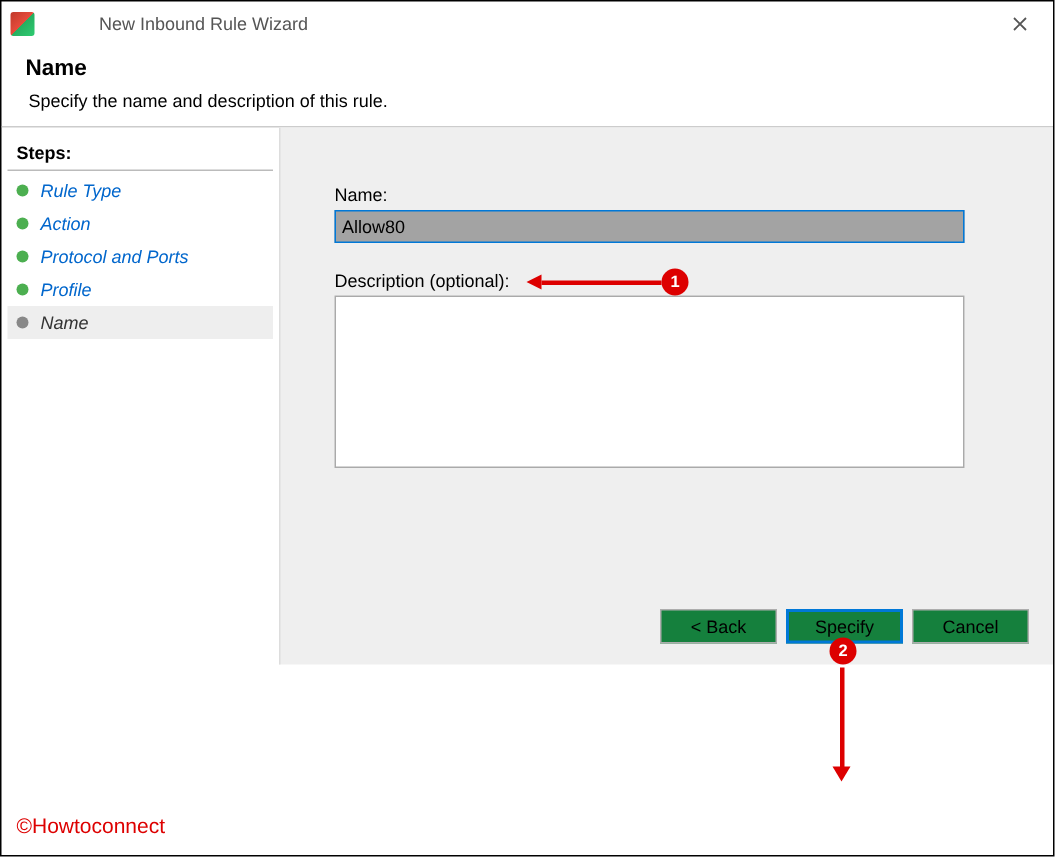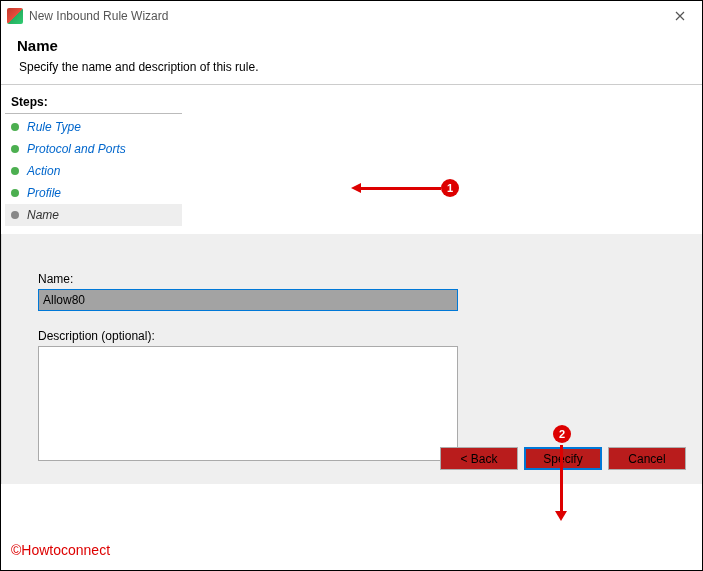--- a/index.html
+++ b/index.html
@@ -1,39 +1,39 @@
 <!DOCTYPE html>
 <html><head>
   <meta charset="utf-8">
   <style>
     * { box-sizing: border-box; margin: 0; padding: 0; }
     body { font-family: "Segoe UI", Tahoma, sans-serif; font-size: 12px; background: #fff; width: 703px; height: 571px; position: relative; border: 1px solid #000; }
-    .titlebar { height: 30px; display: flex; align-items: center; padding: 0 6px; }
+    .titlebar { height: 30px; display: flex; align-items: center; padding: 0 6px; gap: 37px; }
     .titlebar .icon { width: 16px; height: 16px; margin-right: 6px; background: linear-gradient(135deg,#c0392b 0%,#e74c3c 50%,#27ae60 50%,#2ecc71 100%); border-radius: 2px; }
     .titlebar .title { color: #555; font-size: 12px; }
     .titlebar .close { position: absolute; right: 0; top: 0; width: 45px; height: 30px; display: flex; align-items: center; justify-content: center; color: #555; cursor: pointer; }
     .header { padding: 6px 16px 10px 16px; border-bottom: 1px solid #ccc; }
     .header h1 { font-size: 15px; font-weight: bold; color: #000; margin-bottom: 6px; }
     .header p { font-size: 12px; color: #000; margin-left: 2px; }
-    .body { display: flex; height: 358px; flex-direction: column; }
+    .body { display: flex; height: 358px; }
     .sidebar { width: 185px; padding: 8px 4px; }
     .sidebar .steps-header { font-weight: bold; font-size: 12px; padding: 2px 6px 4px 6px; border-bottom: 1px solid #bbb; margin-bottom: 2px; }
     .step { display: flex; align-items: center; padding: 4px 6px; cursor: pointer; }
     .step.current { background: #eee; }
     .step .bullet { width: 8px; height: 8px; border-radius: 50%; background: #4caf50; margin-right: 8px; flex-shrink: 0; }
     .step.current .bullet { background: #888; }
     .step .label { color: #0066cc; font-size: 12px; font-style: italic; }
     .step.current .label { color: #333; }
     .main { flex: 1; background: #efefef; border-left: 1px solid #ddd; padding: 38px 32px 20px 36px; position: relative; }
     .field-label { font-size: 12px; color: #000; margin-bottom: 3px; display: block; }
     .text-input { width: 420px; height: 22px; border: 1px solid #0078d7; padding: 2px 4px; font-size: 12px; font-family: inherit; background: #a3a3a3; }
     .desc-label { margin-top: 18px; }
     .textarea { width: 420px; height: 115px; border: 1px solid #aaa; background: #fff; padding: 4px; font-size: 12px; font-family: inherit; resize: none; }
     .buttons { position: absolute; bottom: 14px; right: 16px; display: flex; gap: 6px; }
-    .btn { width: 78px; height: 23px; background: #b91c1c; border: 1px solid #adadad; font-size: 12px; cursor: pointer; font-family: inherit; }
+    .btn { width: 78px; height: 23px; background: #15803d; border: 1px solid #adadad; font-size: 12px; cursor: pointer; font-family: inherit; }
     .btn.primary { border: 2px solid #0078d7; }
     .watermark { position: absolute; left: 10px; bottom: 12px; color: #d00; font-size: 14px; font-weight: normal; }
     .annotation { position: absolute; pointer-events: none; }
     .ann-circle { width: 18px; height: 18px; border-radius: 50%; background: #d00; color: #fff; display: flex; align-items: center; justify-content: center; font-size: 11px; font-weight: bold; }
     .ann1 { left: 350px; top: 178px; display: flex; flex-direction: row-reverse; align-items: center; }
     .ann1 .arrow-line { width: 80px; height: 3px; background: #d00; }
     .ann1 .arrow-head { width: 0; height: 0; border-right: 10px solid #d00; border-top: 5px solid transparent; border-bottom: 5px solid transparent; }
     .ann2-circle { left: 552px; top: 424px; }
     .ann2-line { position: absolute; left: 559px; top: 444px; width: 3px; height: 68px; background: #d00; }
     .ann2-head { position: absolute; left: 554px; top: 510px; width: 0; height: 0; border-top: 10px solid #d00; border-left: 6px solid transparent; border-right: 6px solid transparent; }
@@ -58,25 +58,25 @@
 
 <div class="body">
   <div class="sidebar">
     <div class="steps-header">Steps:</div>
     <div class="step">
       <div class="bullet"></div>
       <span class="label">Rule Type</span>
     </div>
     <div class="step">
       <div class="bullet"></div>
-      <span class="label">Protocol and Ports</span>
+      <span class="label">Action</span>
     </div>
     <div class="step">
       <div class="bullet"></div>
-      <span class="label">Action</span>
+      <span class="label">Protocol and Ports</span>
     </div>
     <div class="step">
       <div class="bullet"></div>
       <span class="label">Profile</span>
     </div>
     <div class="step current">
       <div class="bullet"></div>
       <span class="label">Name</span>
     </div>
   </div>

